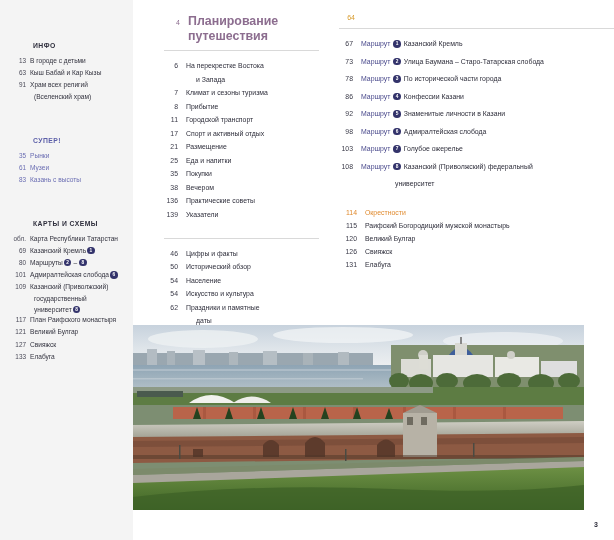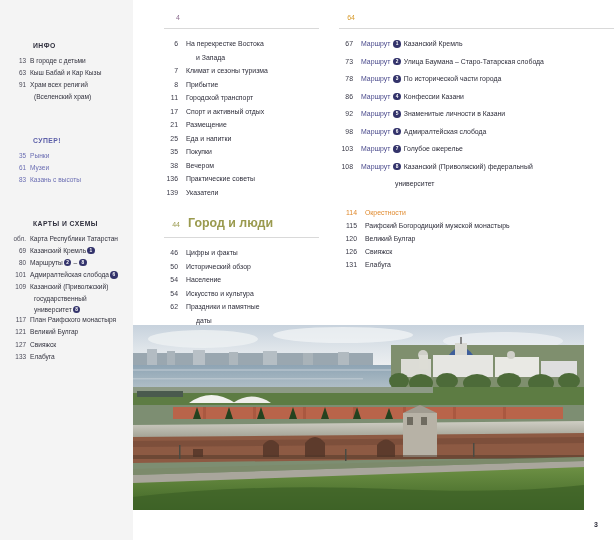--- a/index.html
+++ b/index.html
@@ -190,20 +190,21 @@
   </div>
 </div>
 
 <div class="main">
 
   <div class="col col-mid">
 
     <div class="sec">
       <div class="sec-head c-purple">
         <span class="num">4</span>
+        <span class="ttl"><span>Планирование</span><br><span>путешествия</span></span>
       </div>
       <div class="sec-rule"></div>
 
       <div class="item">
         <span class="pg">6</span>
         <span class="tx">На перекрестке Востока</span>
       </div>
       <div class="item-cont">и Запада</div>
 
       <div class="item">
@@ -242,24 +243,20 @@
         <span class="pg">136</span>
         <span class="tx">Практические советы</span>
       </div>
       <div class="item">
         <span class="pg">139</span>
         <span class="tx">Указатели</span>
       </div>
     </div>
 
     <div class="sec">
-      <div class="sec-head c-olive">
-        <span class="num">44</span>
-        <span class="ttl">Город и люди</span>
-      </div>
       <div class="sec-rule"></div>
 
       <div class="item">
         <span class="pg">46</span>
         <span class="tx">Цифры и факты</span>
       </div>
       <div class="item">
         <span class="pg">50</span>
         <span class="tx">Исторический обзор</span>
       </div>

